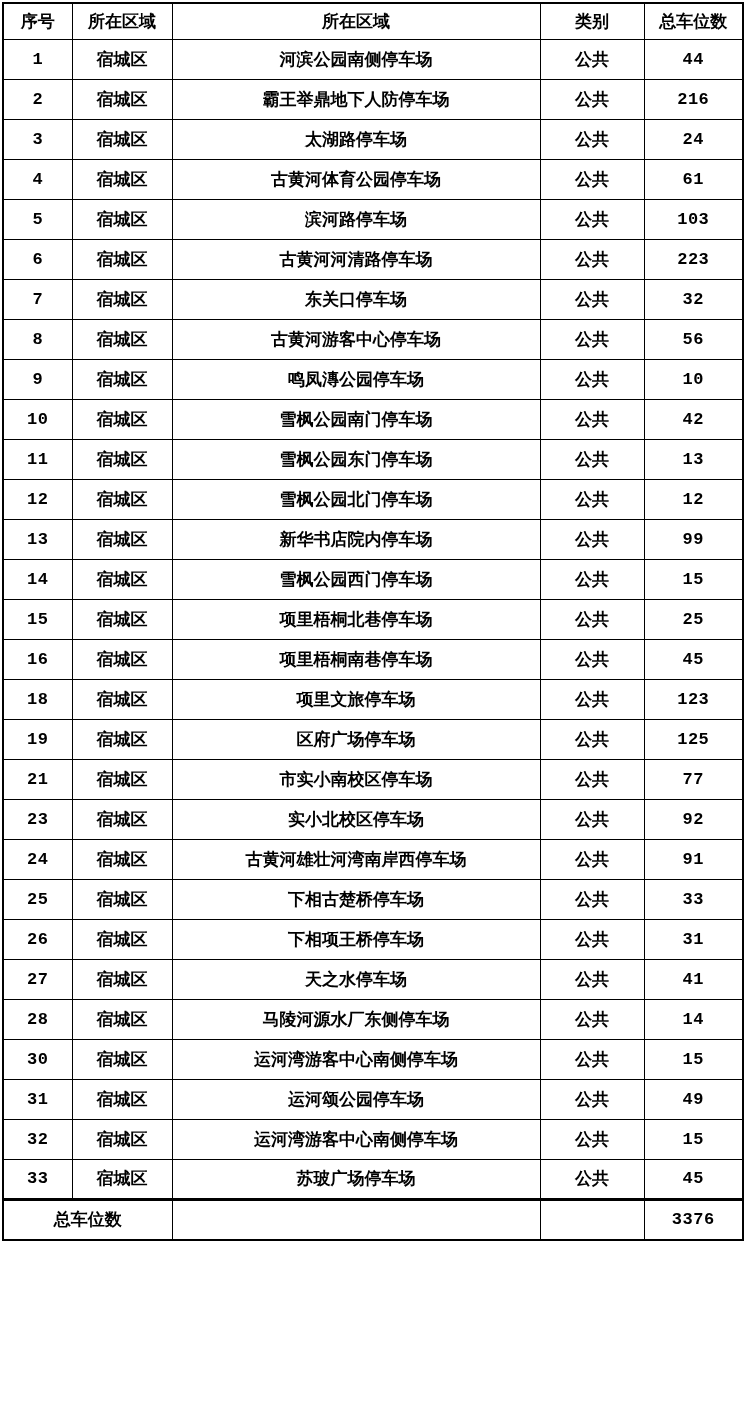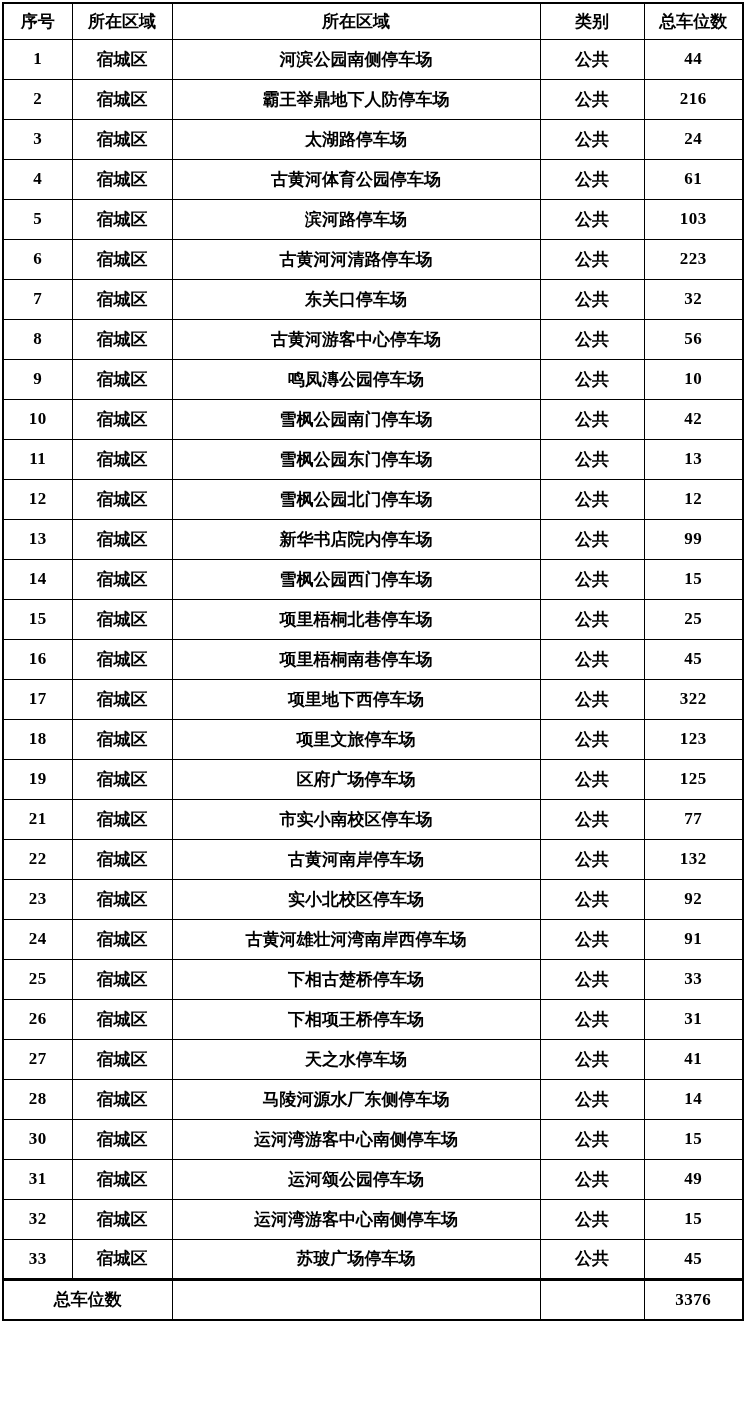--- a/index.html
+++ b/index.html
@@ -9,20 +9,21 @@
     width: 745px;
     height: 1401px;
     font-family: "Liberation Serif", "DejaVu Serif", serif;
   }
   .page {
     position: relative;
     width: 745px;
     height: 1401px;
     background: #ffffff;
     overflow: hidden;
+    font-family: Liberation Mono, monospace;
   }
   table.parking {
     position: absolute;
     left: 2px;
     top: 2px;
     width: 740px;
     border-collapse: collapse;
     table-layout: fixed;
     border: 2px solid #000000;
     background: #ffffff;
@@ -189,27 +190,20 @@
   </tr>
 
   <tr>
     <td class="num">16</td>
     <td>宿城区</td>
     <td>项里梧桐南巷停车场</td>
     <td>公共</td>
     <td class="num">45</td>
   </tr>
 
-  <tr>
-    <td class="num">17</td>
-    <td>宿城区</td>
-    <td>项里地下西停车场</td>
-    <td>公共</td>
-    <td class="num">322</td>
-  </tr>
 
   <tr>
     <td class="num">18</td>
     <td>宿城区</td>
     <td>项里文旅停车场</td>
     <td>公共</td>
     <td class="num">123</td>
   </tr>
 
   <tr>
@@ -222,27 +216,20 @@
 
 
   <tr>
     <td class="num">21</td>
     <td>宿城区</td>
     <td>市实小南校区停车场</td>
     <td>公共</td>
     <td class="num">77</td>
   </tr>
 
-  <tr>
-    <td class="num">22</td>
-    <td>宿城区</td>
-    <td>古黄河南岸停车场</td>
-    <td>公共</td>
-    <td class="num">132</td>
-  </tr>
 
   <tr>
     <td class="num">23</td>
     <td>宿城区</td>
     <td>实小北校区停车场</td>
     <td>公共</td>
     <td class="num">92</td>
   </tr>
 
   <tr>

